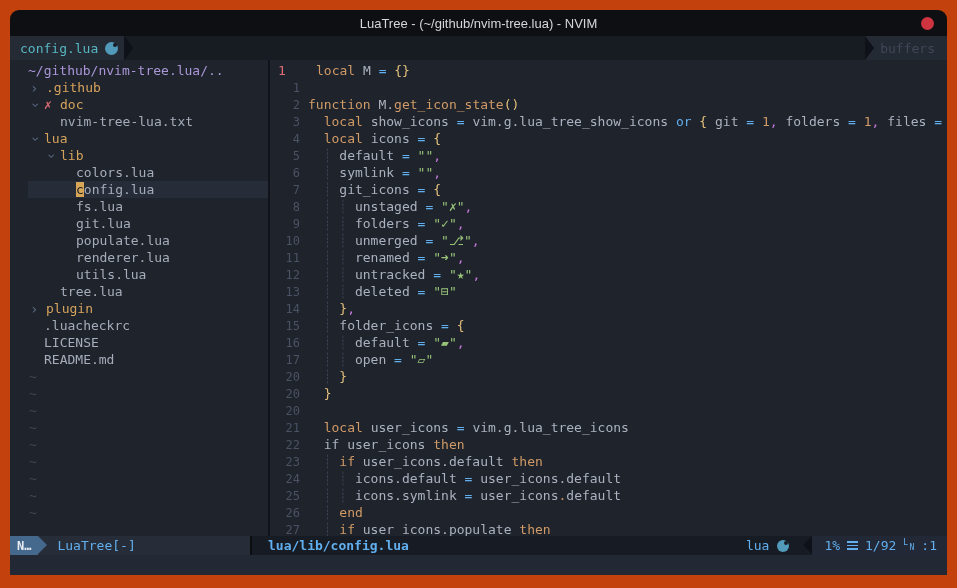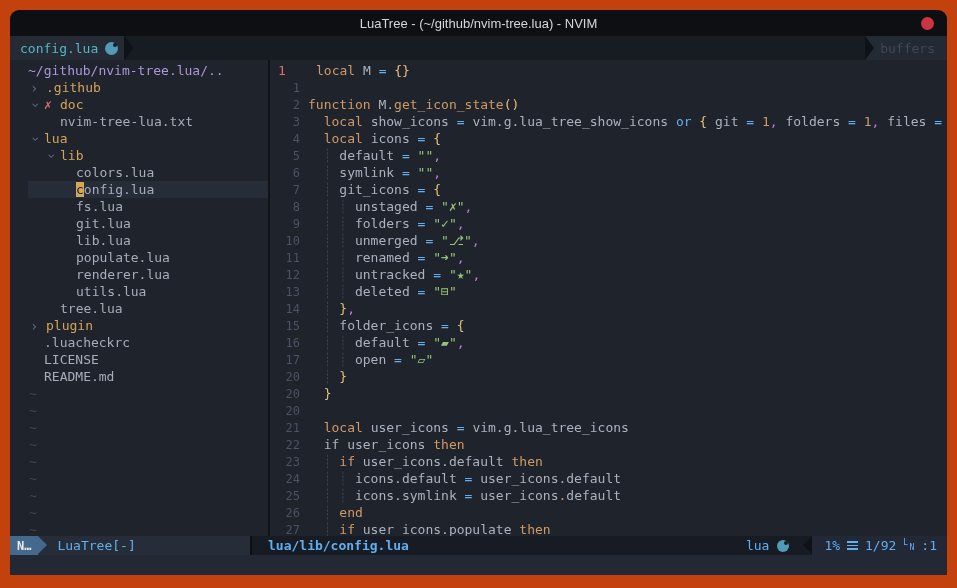--- a/index.html
+++ b/index.html
@@ -100,21 +100,20 @@
           <div class="trow"><span class="t-sp" style="width: 0px;"></span><span class="t-path">~/github/nvim-tree.lua/..</span></div>
           <div class="trow"><span class="t-sp" style="width: 0px;"></span><span class="chev">›</span><span class="t-folder">.github</span></div>
           <div class="trow"><span class="t-sp" style="width: 0px;"></span><span class="chev down">›</span><span class="gitmark">✗</span><span class="t-folder">doc</span></div>
           <div class="trow"><span class="t-sp" style="width: 32px;"></span><span class="t-file">nvim-tree-lua.txt</span></div>
           <div class="trow"><span class="t-sp" style="width: 0px;"></span><span class="chev down">›</span><span class="t-folder">lua</span></div>
           <div class="trow"><span class="t-sp" style="width: 16px;"></span><span class="chev down">›</span><span class="t-folder">lib</span></div>
           <div class="trow"><span class="t-sp" style="width: 48px;"></span><span class="t-file">colors.lua</span></div>
           <div class="trow cursorline"><span class="t-sp" style="width: 48px;"></span><span class="t-file"><span class="cursor">c</span>onfig.lua</span></div>
           <div class="trow"><span class="t-sp" style="width: 48px;"></span><span class="t-file">fs.lua</span></div>
           <div class="trow"><span class="t-sp" style="width: 48px;"></span><span class="t-file">git.lua</span></div>
-          <div class="trow"><span class="t-sp" style="width: 48px;"></span><span class="t-file">lib.lua</span></div>
           <div class="trow"><span class="t-sp" style="width: 48px;"></span><span class="t-file">populate.lua</span></div>
           <div class="trow"><span class="t-sp" style="width: 48px;"></span><span class="t-file">renderer.lua</span></div>
           <div class="trow"><span class="t-sp" style="width: 48px;"></span><span class="t-file">utils.lua</span></div>
           <div class="trow"><span class="t-sp" style="width: 32px;"></span><span class="t-file">tree.lua</span></div>
           <div class="trow"><span class="t-sp" style="width: 0px;"></span><span class="chev">›</span><span class="t-folder">plugin</span></div>
           <div class="trow"><span class="t-sp" style="width: 16px;"></span><span class="t-file">.luacheckrc</span></div>
           <div class="trow"><span class="t-sp" style="width: 16px;"></span><span class="t-file">LICENSE</span></div>
           <div class="trow"><span class="t-sp" style="width: 16px;"></span><span class="t-file">README.md</span></div>
           <div class="trow"><span class="t-tilde">~</span></div>
           <div class="trow"><span class="t-tilde">~</span></div>

